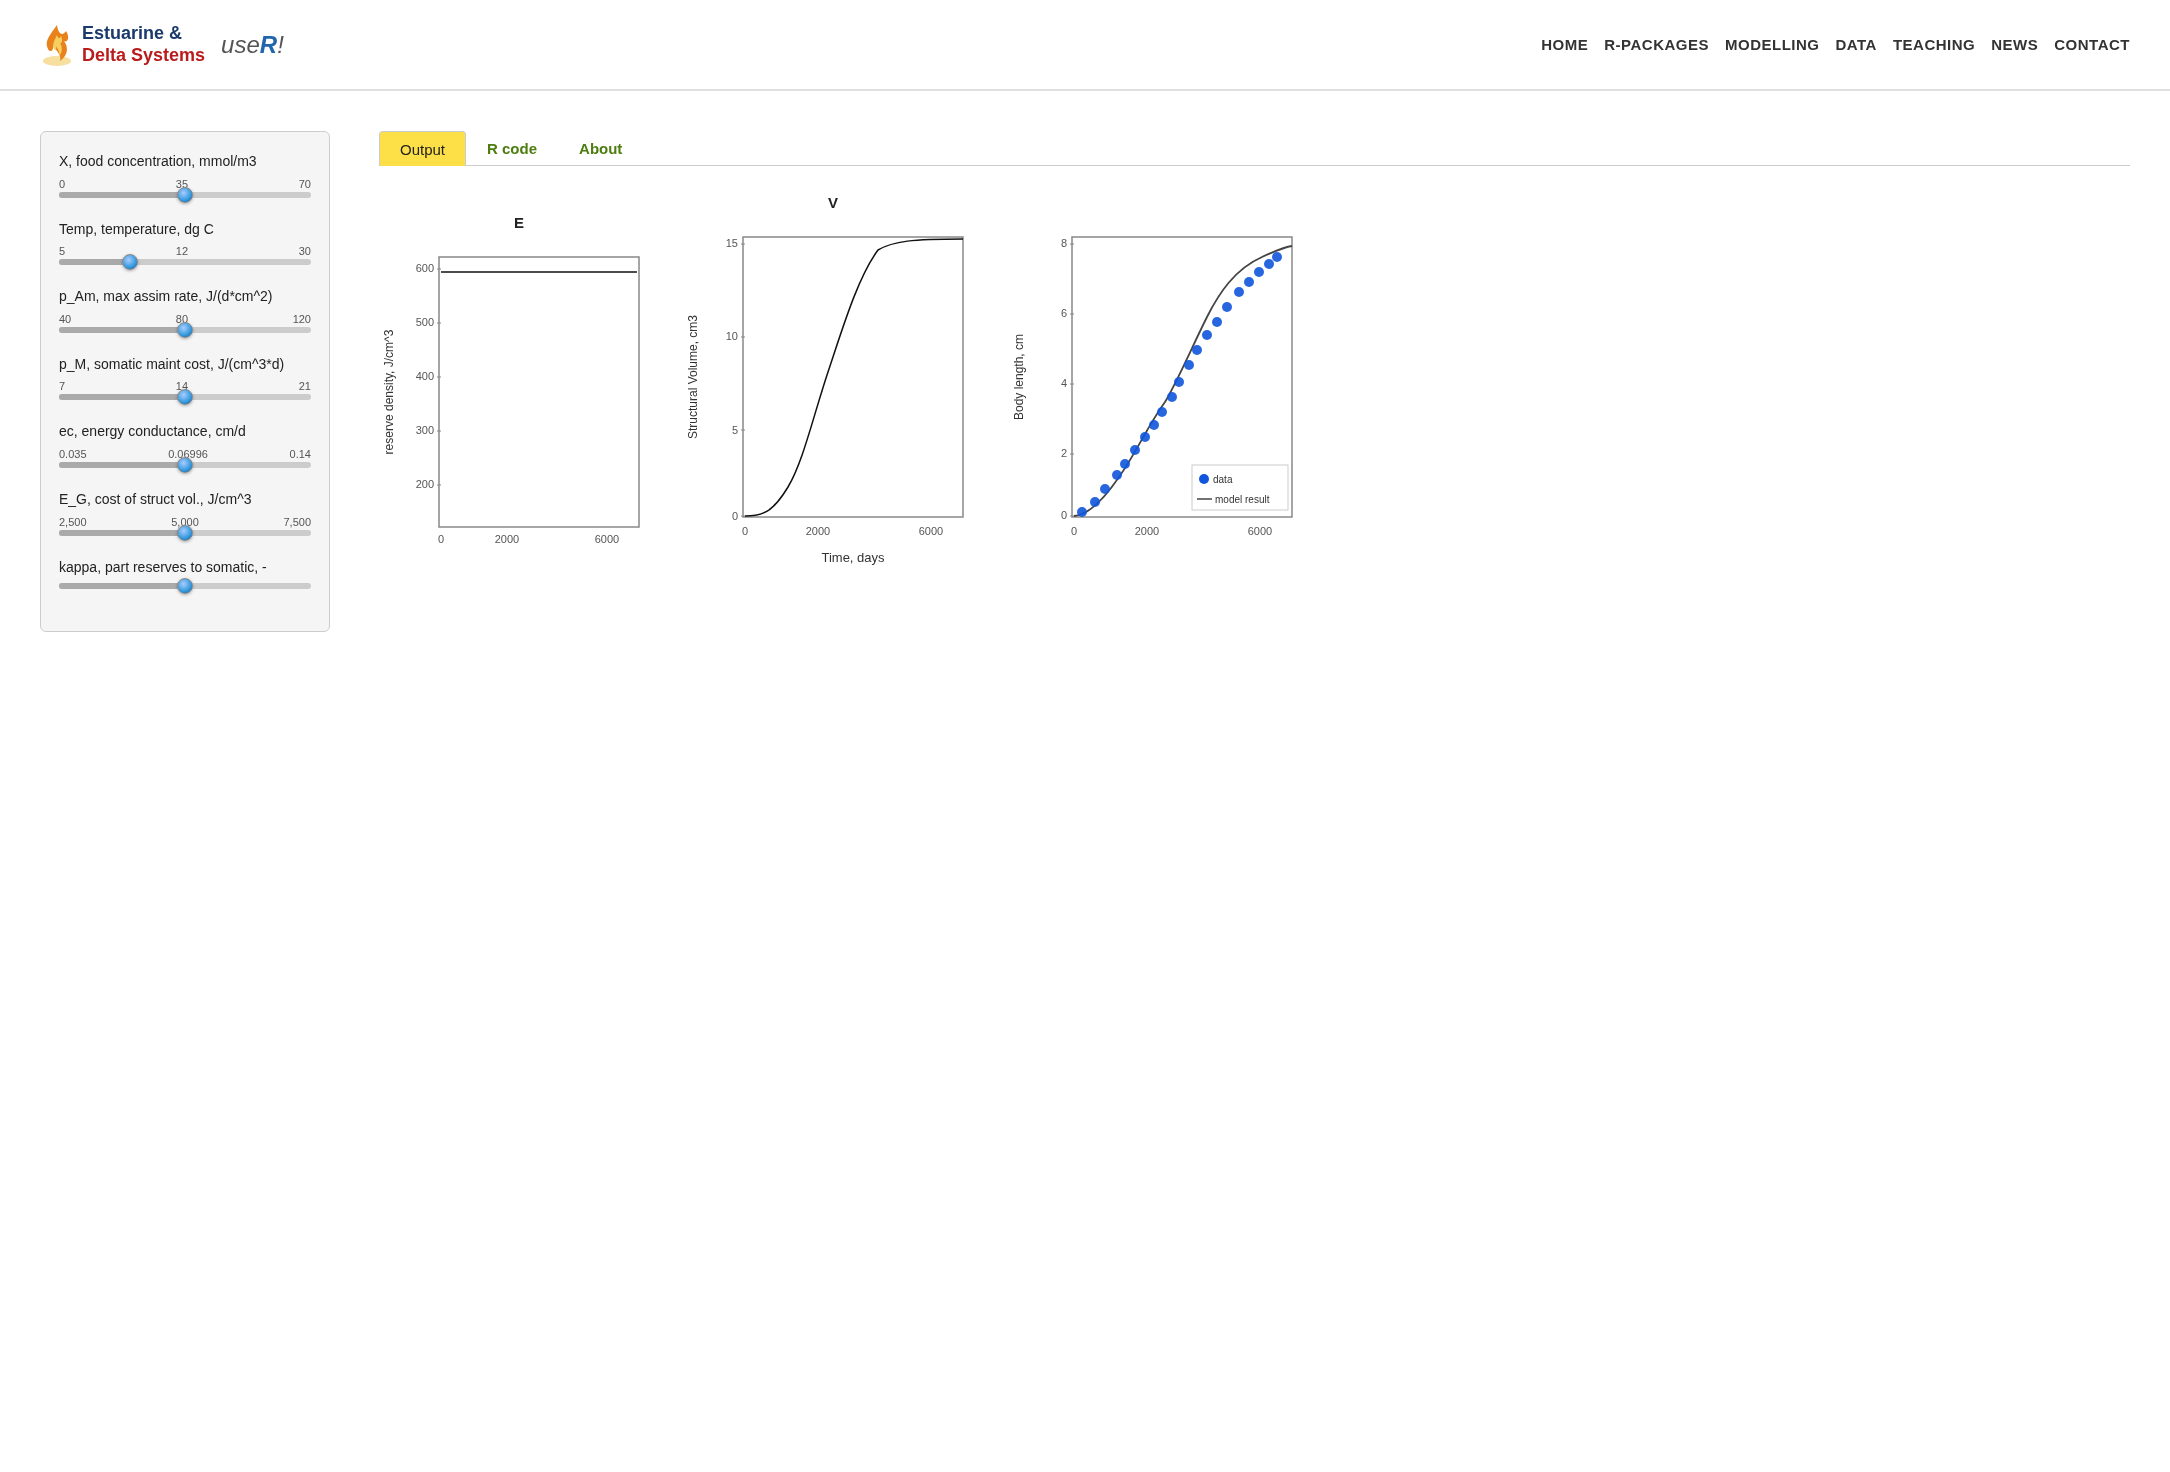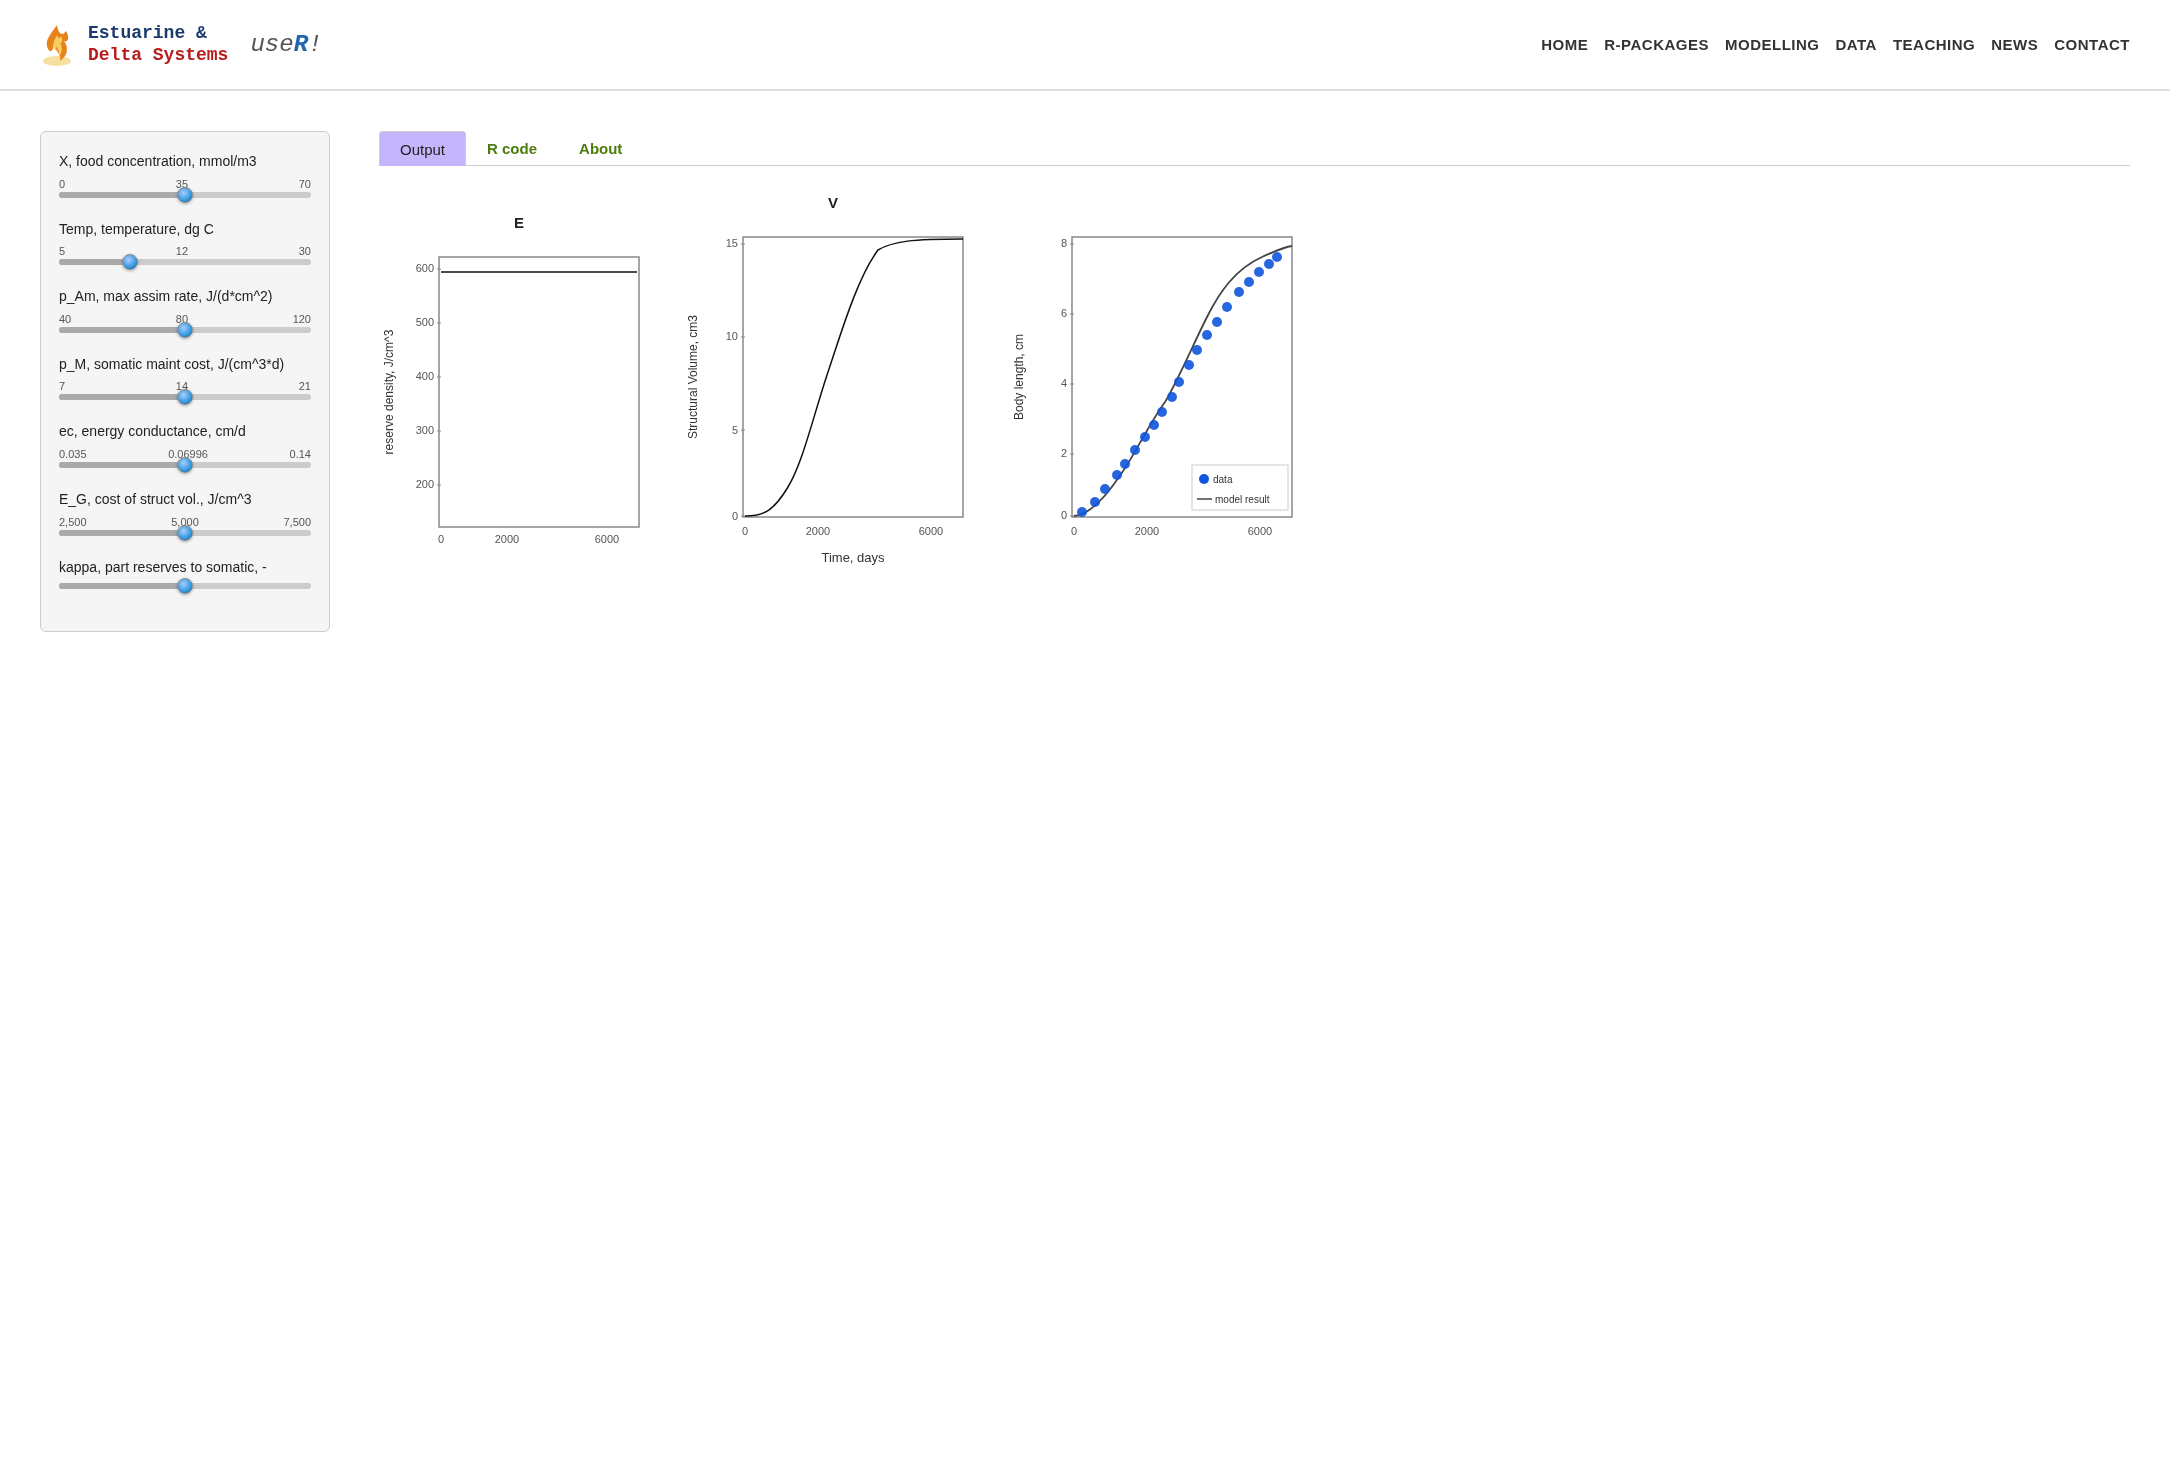--- a/index.html
+++ b/index.html
@@ -7,21 +7,21 @@
 
     
     .navbar {
       display: flex;
       align-items: center;
       justify-content: space-between;
       padding: 0 40px;
       height: 90px;
       border-bottom: 1px solid #ddd;
     }
-    .logo-area { display: flex; align-items: center; gap: 14px; font-family: Liberation Mono, monospace; }
+    .logo-area { display: flex; align-items: center; gap: 8px; }
     .logo-text { line-height: 1.2; }
     .logo-text .line1 { font-weight: 700; font-size: 18px; color: #1a3a6b; }
     .logo-text .line2 { font-weight: 700; font-size: 18px; color: #b91c1c; }
     .user-r-logo { font-size: 24px; font-style: italic; color: #555; margin-left: 8px; }
     .user-r-logo span { color: #2166ac; font-weight: 700; }
     .nav-links { display: flex; gap: 16px; align-items: center; }
     .nav-links a {
       text-decoration: none;
       color: #333;
       font-size: 15px;
@@ -94,21 +94,21 @@
       font-size: 15px;
       cursor: pointer;
       border: 1px solid transparent;
       border-bottom: none;
       border-radius: 4px 4px 0 0;
       color: #555;
       background: none;
     }
     .tab.active {
       border-color: #ccc;
-      background: #c4b5fd;
+      background: #fde047;
       color: #222;
       margin-bottom: -1px;
     }
     .tab.link-style { color: #4d7c0f; border-color: transparent; background: none; font-weight: bold; }
 
     
     .charts-row {
       display: flex;
       gap: 24px;
       align-items: flex-end;

